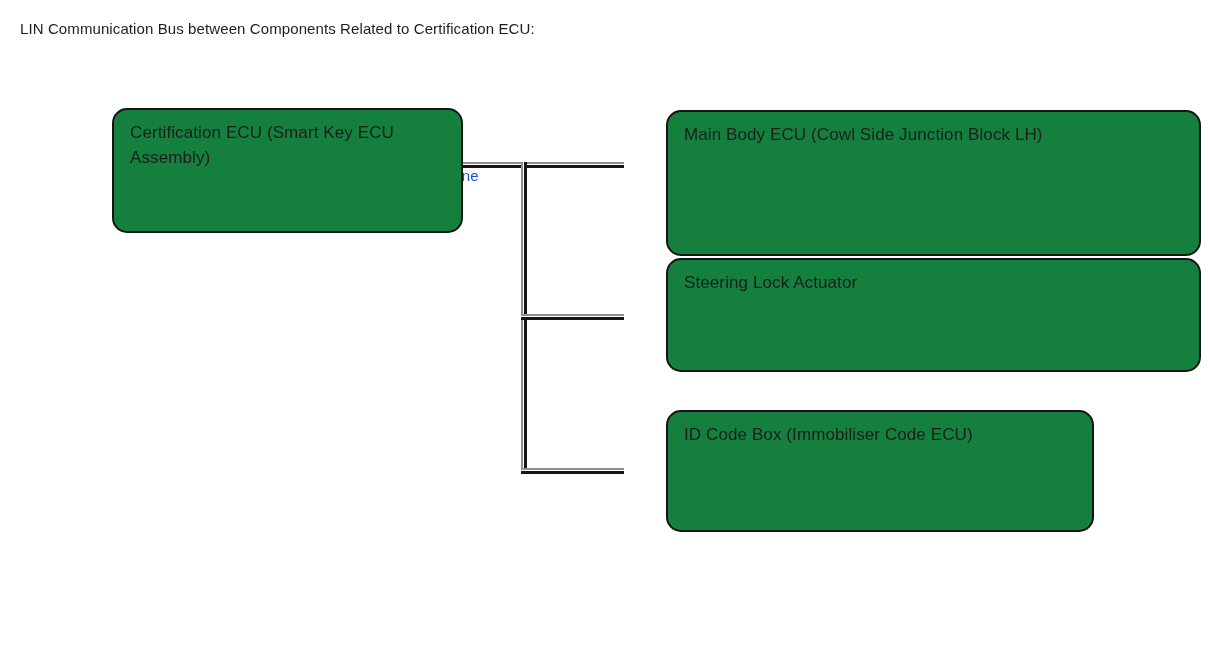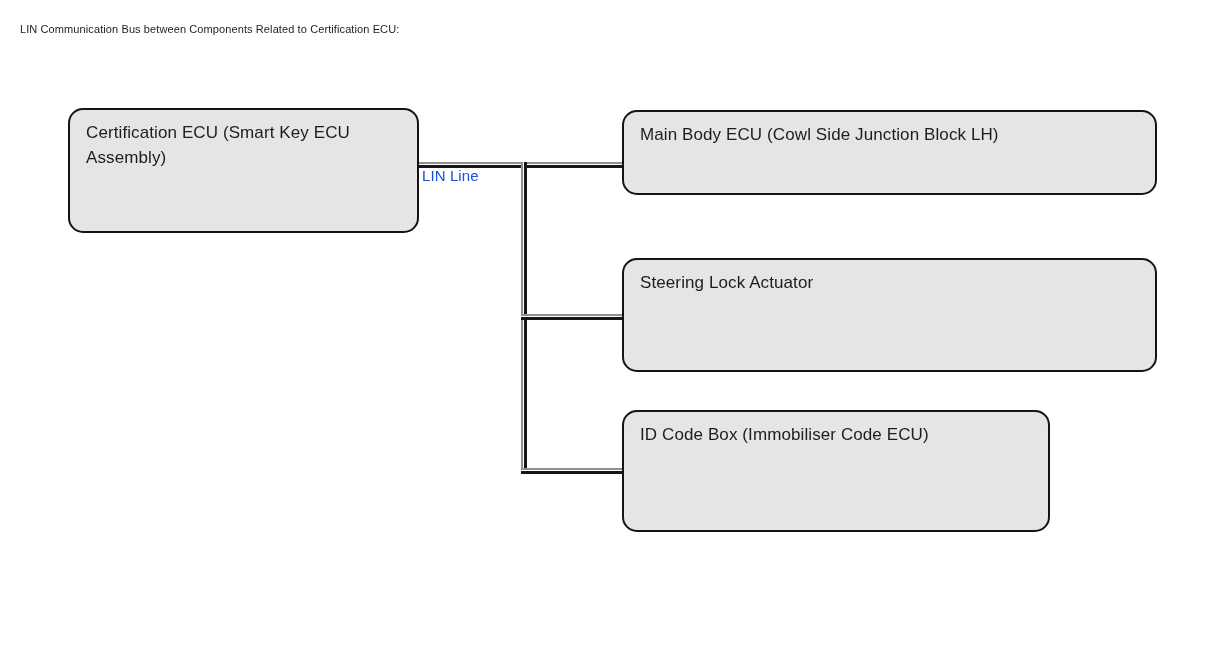--- a/index.html
+++ b/index.html
@@ -17,48 +17,49 @@
     height: 646px;
     background: #ffffff;
     overflow: hidden;
   }
 
   
   #diagram-title {
     position: absolute;
     left: 20px;
     top: 18px;
-    font-size: 11px;
+    font-size: 15px;
     line-height: 22px;
     color: #1d1d1d;
     white-space: nowrap;
     letter-spacing: 0.1px;
   }
 
   
   .node {
     position: absolute;
     box-sizing: border-box;
-    background: #e5e5e5;
+    background: #15803d;
     border: 2px solid #141414;
     border-radius: 15px;
+    margin-left: 44px;
   }
   .node-label {
     position: absolute;
     left: 16px;
     top: 10px;
     right: 14px;
     font-size: 17px;
     line-height: 25px;
     color: #1d1d1d;
     letter-spacing: 0.1px;
   }
 
   #node-certification-ecu { left: 68px;  top: 108px; width: 351px; height: 125px; }
-  #node-main-body-ecu     { left: 622px; top: 110px; width: 535px; height: 85px; }
+  #node-main-body-ecu     { left: 622px; top: 110px; width: 535px; height: 146px; }
   #node-steering-lock     { left: 622px; top: 258px; width: 535px; height: 114px; }
   #node-id-code-box       { left: 622px; top: 410px; width: 428px; height: 122px; }
 
   
   .hline {
     position: absolute;
     height: 6px;
     background: #ffffff;
     border-top: 2px solid #8f8f8f;
     border-bottom: 3px solid #161616;

